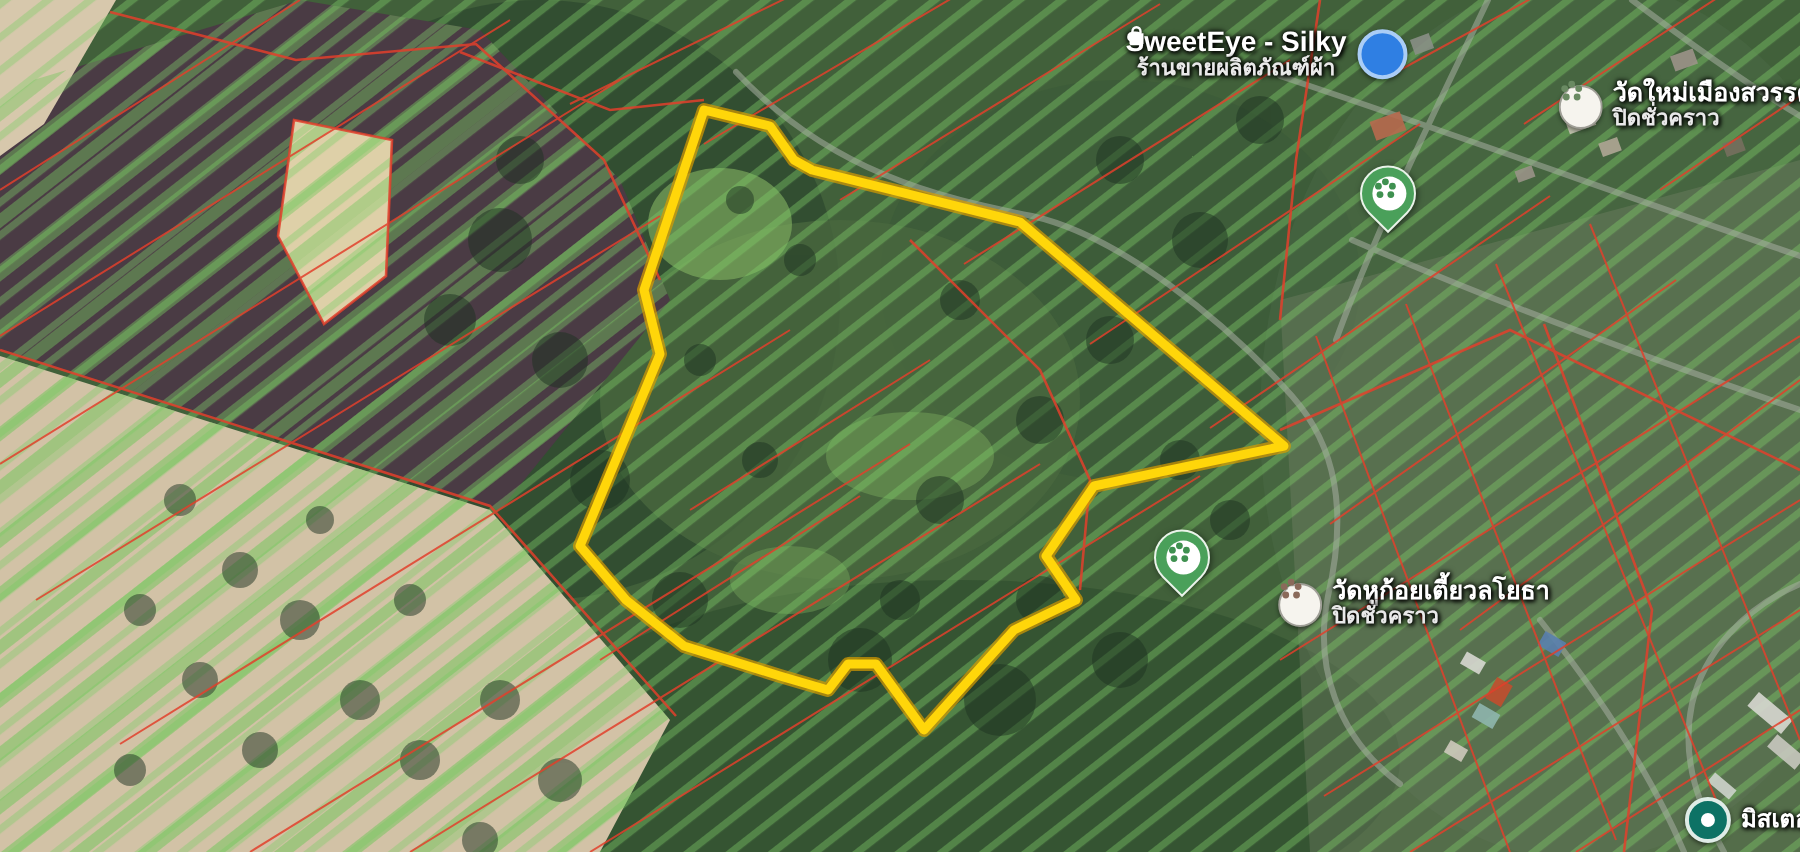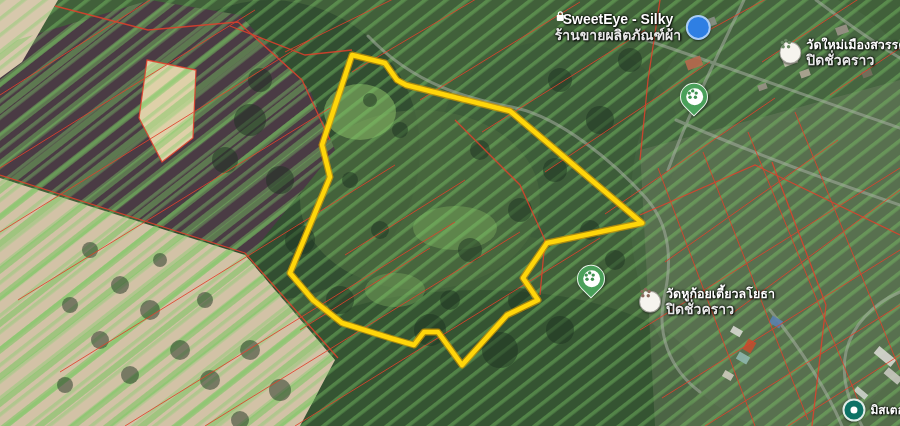--- a/index.html
+++ b/index.html
@@ -5,21 +5,21 @@
   html,body{margin:0;padding:0;background:#222;}
   .map{position:relative;width:900px;height:426px;overflow:hidden;
        background:#41603a;font-family:"Liberation Sans",sans-serif;}
   .map svg{position:absolute;left:0;top:0;}
   
   .poi{position:absolute;display:flex;align-items:center;gap:5px;
        transform:translate(-50%,-50%);z-index:5;}
   .poi-textblock{display:flex;flex-direction:column;line-height:1.15;}
   .poi-title{color:#fff;font-weight:bold;font-size:12.5px;white-space:nowrap;
        text-shadow:0 0 2px #000,0 0 3px #000,1px 1px 2px rgba(0,0,0,.9);}
-  .poi-sub{color:#e9e9e9;font-weight:bold;font-size:14px;white-space:nowrap;
+  .poi-sub{color:#e9e9e9;font-weight:bold;font-size:11px;white-space:nowrap;
        text-shadow:0 0 2px #000,0 0 3px #000,1px 1px 2px rgba(0,0,0,.9);}
   .big .poi-title{font-size:14px;}
   
   .pin-blue{width:21px;height:21px;border-radius:50%;background:#2f7fe3;
        border:2.5px solid #aacdf6;display:flex;align-items:center;justify-content:center;
        box-shadow:0 1px 2px rgba(0,0,0,.5);flex:0 0 auto;}
   
   .pin-white{width:20px;height:20px;border-radius:50%;background:#f6f4ee;
        border:1px solid rgba(90,90,80,.55);display:flex;align-items:center;justify-content:center;
        box-shadow:0 1px 2px rgba(0,0,0,.45);flex:0 0 auto;}

